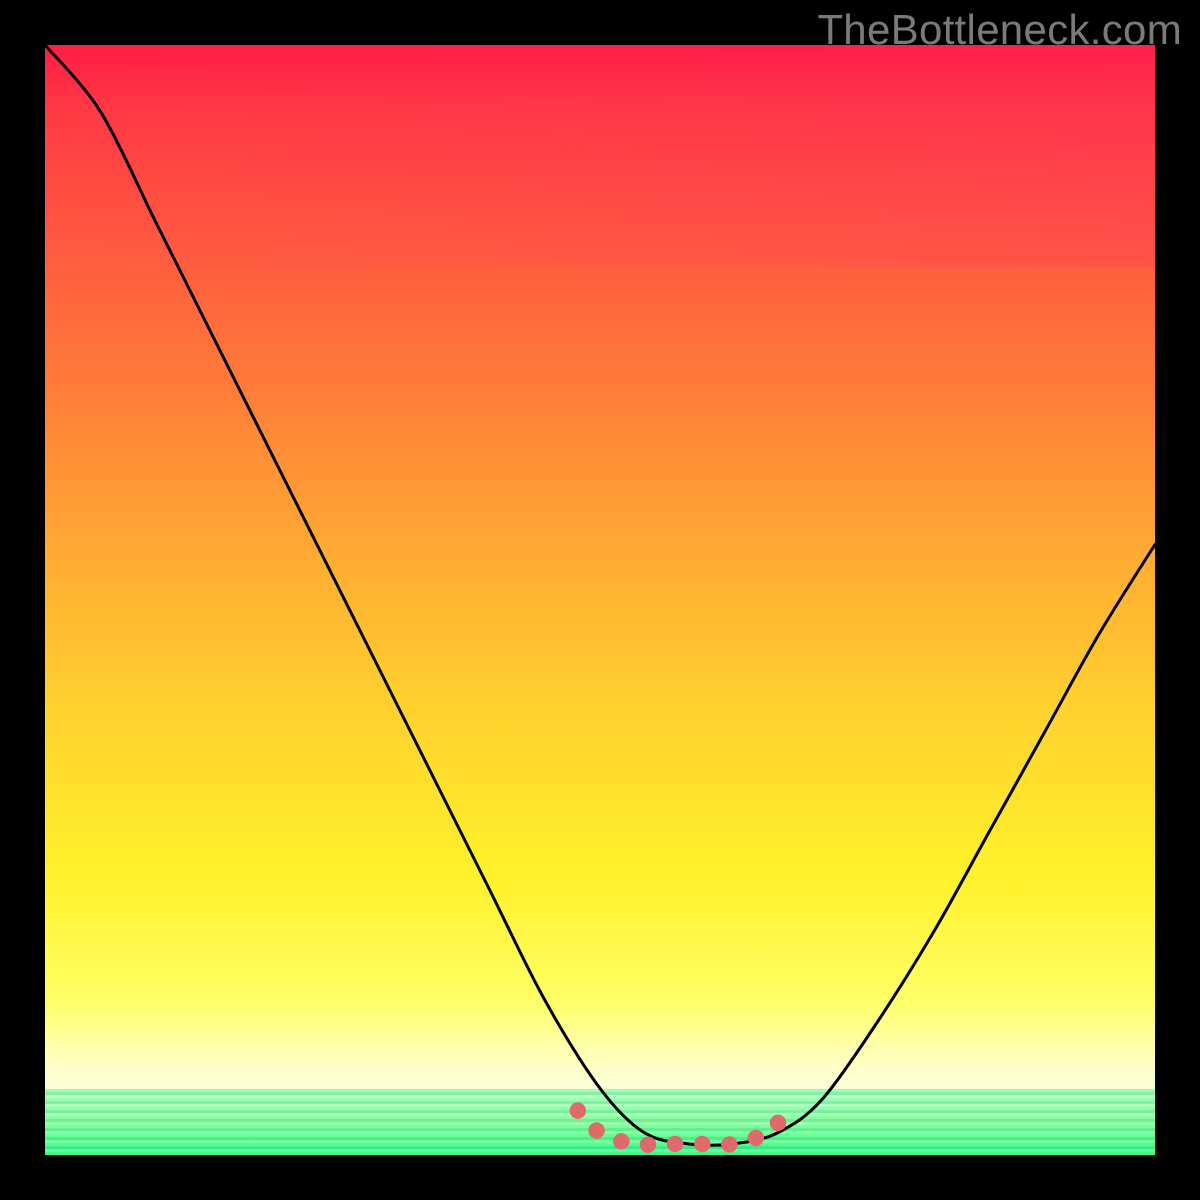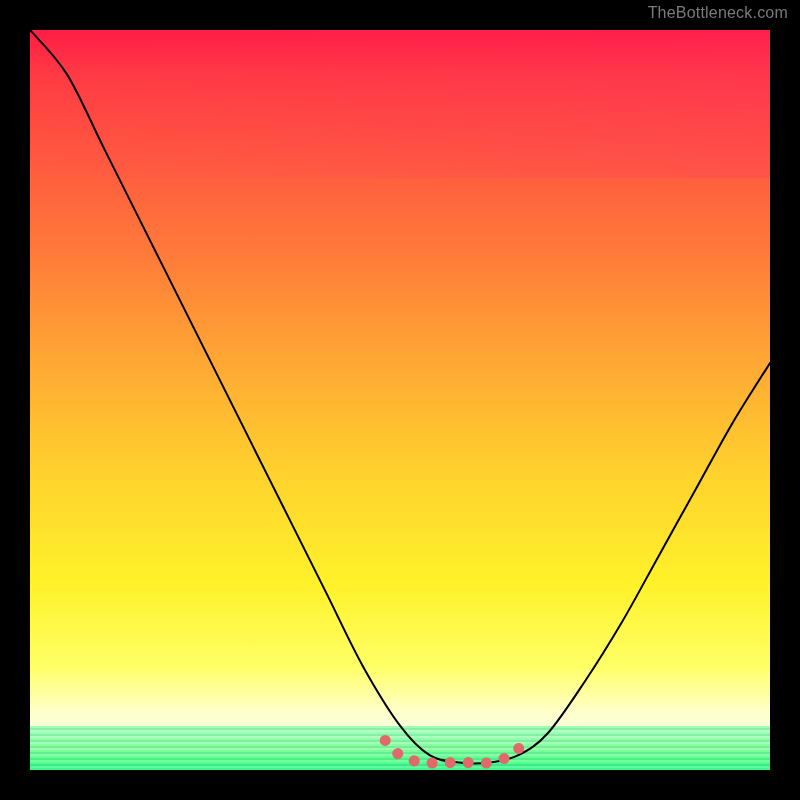--- a/index.html
+++ b/index.html
@@ -17,21 +17,21 @@
     top: 0;
     width: 800px;
     height: 800px;
     background: #000;
   }
   .watermark {
     position: absolute;
     top: 4px;
     right: 12px;
     color: #7a7a7a;
-    font-size: 16px;
+    font-size: 28px;
     font-weight: 400;
     letter-spacing: 0.2px;
     z-index: 10;
   }
   .plot {
     position: absolute;
     left: 30px;
     top: 30px;
     width: 740px;
     height: 740px;

